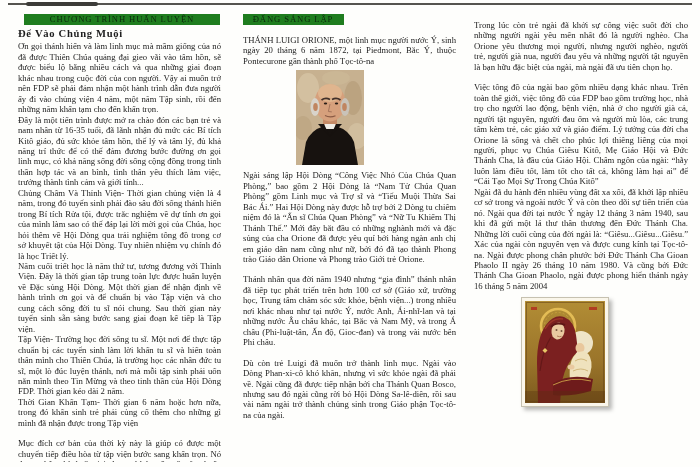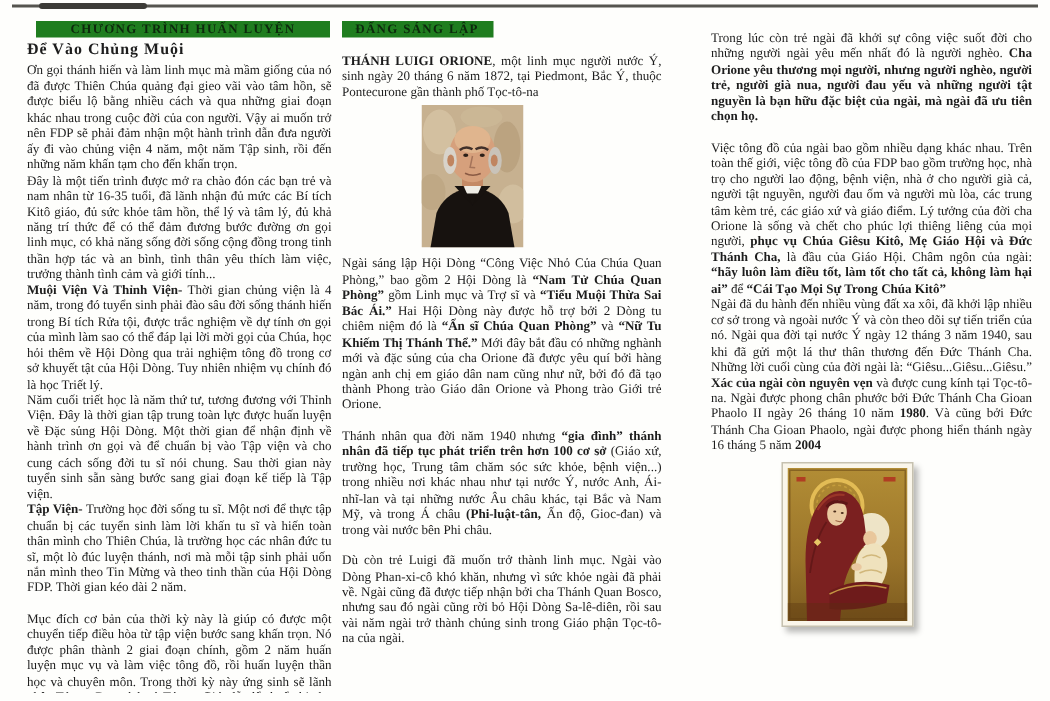--- a/index.html
+++ b/index.html
@@ -4,58 +4,59 @@
 <style>
   html,body{margin:0;padding:0;background:#ffffff;}
   .page{
     position:relative;width:700px;height:467px;background:#fefefc;
     font-family:"Liberation Serif", serif;color:#1d1d1d;overflow:hidden;
   }
   .top-rule{position:absolute;left:8px;top:3px;width:684px;height:2px;background:#55544f;}
   .top-rule-thick{position:absolute;left:26px;top:2px;width:72px;height:4px;background:#3c3b37;border-radius:2px;}
   .col{position:absolute;top:10px;text-align:justify;font-size:8.7px;line-height:10.45px;overflow:hidden;}
   .col-left{left:18px;width:203px;height:452px;}
-  .col-mid{left:228px;width:213px;height:454px;}
+  .col-mid{left:243px;width:213px;height:454px;}
   .col-right{left:474px;width:214px;height:454px;}
   .green-bar{
-    background:#1f7d1f;color:#0c290c;font-weight:bold;text-align:center;
+    background:#1f7d1f;color:#0c290c;font-weight:normal;text-align:center;
     font-size:8.6px;line-height:11px;height:11px;letter-spacing:0.9px;margin-top:4px;
   }
   .bar-left{width:196px;margin-left:6px;}
   .bar-mid{width:102px;margin-left:-1px;}
   .section-title{
     font-size:10.6px;font-weight:bold;letter-spacing:0.7px;margin:4px 0 2px 0;
     text-align:left;
   }
   p{margin:0;}
   p.sp{margin-top:10px;}
-  .b, b{font-weight:bold;}
+  .b, b{font-weight:normal;}
   .portrait-wrap{width:68px;height:95px;margin:4px 0 5px 53px;}
   .portrait-wrap svg{display:block;}
   .madonna-frame{
     width:80px;height:102px;padding:3px;background:#faf6ea;border:1px solid #c6c1b0;
     box-shadow:3px 3px 4px rgba(0,0,0,0.28);margin:6px 0 0 47px;
   }
   .madonna-frame svg{display:block;}
 </style>
 </head>
 <body>
 
 <div class="page">
   <div class="top-rule"></div>
   <div class="top-rule-thick"></div>
 
   <div class="col col-left">
     <div class="green-bar bar-left">CHƯƠNG TRÌNH HUẤN LUYỆN</div>
     <div class="section-title">Để Vào Chủng Muội</div>
     <p><span>Ơn gọi thánh hiến và làm linh mục mà mầm giống của nó đã được Thiên Chúa quảng đại gieo vãi vào tâm hồn, sẽ được biểu lộ bằng nhiều cách và qua những giai đoạn khác nhau trong cuộc đời của con người. Vậy ai muốn trở nên FDP sẽ phải đảm nhận một hành trình dẫn đưa người ấy đi vào chủng viện 4 năm, một năm Tập sinh, rồi đến những năm khấn tạm cho đến khấn trọn.</span></p>
     <p><span>Đây là một tiến trình được mở ra chào đón các bạn trẻ và nam nhân từ 16-35 tuổi, đã lãnh nhận đủ mức các Bí tích Kitô giáo, đủ sức khỏe tâm hồn, thể lý và tâm lý, đủ khả năng trí thức để có thể đảm đương bước đường ơn gọi linh mục, có khả năng sống đời sống cộng đồng trong tinh thần hợp tác và an bình, tình thân yêu thích làm việc, trưởng thành tình cảm và giới tính...</span></p>
-    <p><span class="b">Muội Viện Và Thỉnh Viện- </span><span>Thời gian chủng viện là 4 năm, trong đó tuyển sinh phải đào sâu đời sống thánh hiến trong Bí tích Rửa tội, được trắc nghiệm về dự tính ơn gọi của mình làm sao có thể đáp lại lời mời gọi của Chúa, học hỏi thêm về Hội Dòng qua trải nghiệm tông đồ trong cơ sở khuyết tật của Hội Dòng. Tuy nhiên nhiệm vụ chính đó là học Triết lý.</span></p>
+    <p><span class="b">Chủng Châm Và Thỉnh Viện- </span><span>Thời gian chủng viện là 4 năm, trong đó tuyển sinh phải đào sâu đời sống thánh hiến trong Bí tích Rửa tội, được trắc nghiệm về dự tính ơn gọi của mình làm sao có thể đáp lại lời mời gọi của Chúa, học hỏi thêm về Hội Dòng qua trải nghiệm tông đồ trong cơ sở khuyết tật của Hội Dòng. Tuy nhiên nhiệm vụ chính đó là học Triết lý.</span></p>
     <p><span>Năm cuối triết học là năm thứ tư, tương đương với Thỉnh Viện. Đây là thời gian tập trung toàn lực được huấn luyện về Đặc sủng Hội Dòng. Một thời gian để nhận định về hành trình ơn gọi và để chuẩn bị vào Tập viện và cho cung cách sống đời tu sĩ nói chung. Sau thời gian này tuyển sinh sẵn sàng bước sang giai đoạn kế tiếp là Tập viện.</span></p>
     <p><span class="b">Tập Viện- </span><span>Trường học đời sống tu sĩ. Một nơi để thực tập chuẩn bị các tuyển sinh làm lời khấn tu sĩ và hiến toàn thân mình cho Thiên Chúa, là trường học các nhân đức tu sĩ, một lò đúc luyện thánh, nơi mà mỗi tập sinh phải uốn nắn mình theo Tin Mừng và theo tinh thần của Hội Dòng FDP. Thời gian kéo dài 2 năm.</span></p>
+    <p><span class="b">Thời Gian Khấn Tạm- </span><span>Thời gian 6 năm hoặc hơn nữa, trong đó khấn sinh trẻ phải củng cố thêm cho những gì mình đã nhận được trong Tập viện</span></p>
     <p class="sp"><span>Mục đích cơ bản của thời kỳ này là giúp có được một chuyển tiếp điều hòa từ tập viện bước sang khấn trọn. Nó được phân thành 2 giai đoạn chính, gồm 2 năm huấn luyện mục vụ và làm việc tông đồ, rồi huấn luyện thần học và chuyên môn. Trong thời kỳ này ứng sinh sẽ lãnh nhận Tác vụ Đọc sách và Tác vụ Giúp lễ, để chuẩn bị cho tác vụ linh mục qua việc học tập về các môn học thuộc chương trình giáo sĩ.</span></p>
   </div>
 
   <div class="col col-mid">
     <div class="green-bar bar-mid">ĐẤNG SÁNG LẬP</div>
     <p class="sp"><span class="b">THÁNH LUIGI ORIONE</span><span>, một linh mục người nước Ý, sinh ngày 20 tháng 6 năm 1872, tại Piedmont, Bắc Ý, thuộc Pontecurone gần thành phố Tọc-tô-na</span></p>
 
     <div class="portrait-wrap">
       <svg width="68" height="95" viewBox="0 0 68 95" xmlns="http://www.w3.org/2000/svg">
         <rect width="68" height="95" fill="#c7b190"></rect>

